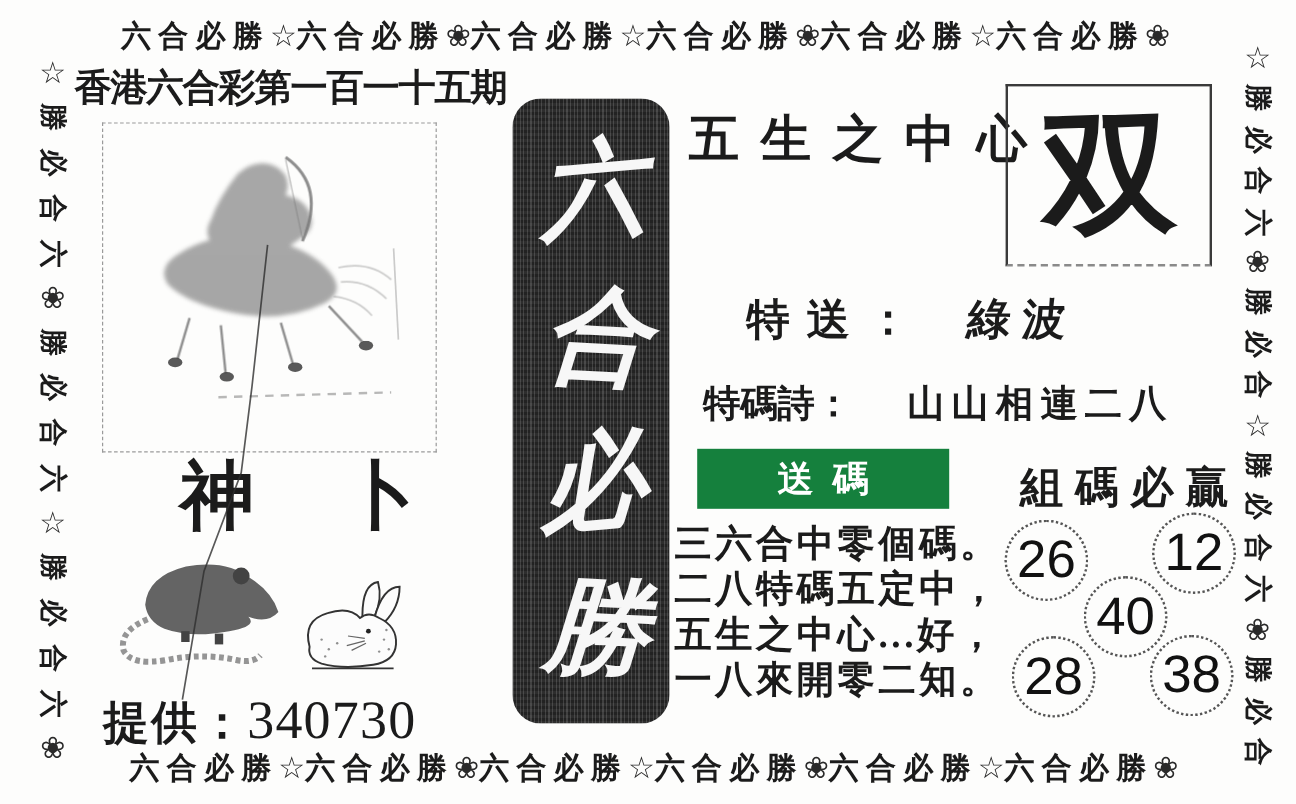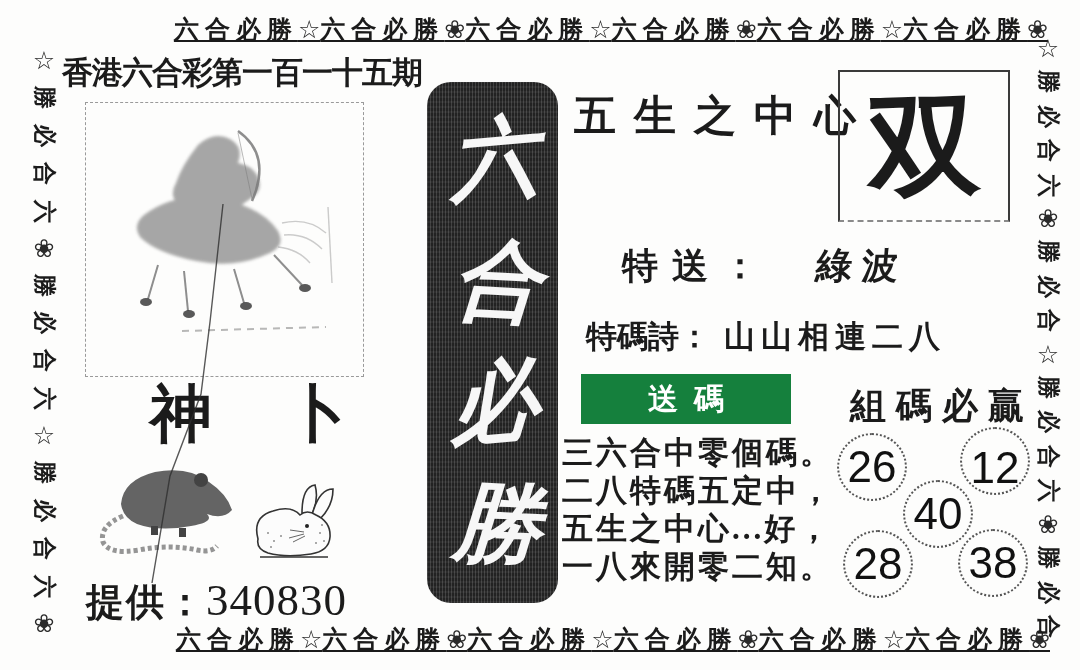--- a/index.html
+++ b/index.html
@@ -2,22 +2,22 @@
 <html><head>
 <meta charset="utf-8">
 <style>
   html,body{margin:0;padding:0;background:#e8e8e8;}
   .sheet{
     position:relative;width:1080px;height:670px;margin:0 auto;
     background:#fdfdfc;overflow:hidden;
     font-family:"Liberation Serif","DejaVu Serif",serif;color:#1b1b1b;
   }
   
-  .bstrip-h{position:absolute;display:flex;justify-content:flex-end;align-items:center;
-    font-size:25px;font-weight:bold;white-space:nowrap;text-decoration:underline;}
+  .bstrip-h{position:absolute;display:flex;justify-content:center;align-items:center;
+    font-size:25px;font-weight:bold;white-space:nowrap;}
   .border-top{left:28px;right:32px;top:12px;height:34px;}
   .border-bottom{left:40px;right:30px;top:622px;height:34px;}
   .bstrip-v{position:absolute;display:flex;flex-direction:column;justify-content:space-between;
     align-items:center;width:36px;font-size:23px;font-weight:bold;}
   .border-left{left:26px;top:46px;bottom:32px;}
   .border-right{right:14px;top:34px;bottom:28px;}
   .bword{letter-spacing:6px;}
   .bsep{font-family:"DejaVu Sans","Liberation Sans",sans-serif;font-size:25px;font-weight:normal;color:#2a2a2a;}
   .vchar{transform:rotate(90deg);}
   
@@ -41,34 +41,34 @@
     color:#f7f7f7;}
   .banner-char{font-size:88px;font-weight:bold;line-height:1;font-style:italic;}
   .banner-char:nth-child(odd){transform:rotate(-5deg);}
   .banner-char:nth-child(even){transform:rotate(3deg) translateX(4px);}
   
   .oddeven-label{position:absolute;left:574px;top:88px;font-size:42px;font-weight:bold;letter-spacing:18px;white-space:nowrap;}
   .oddeven-box{position:absolute;left:838px;top:70px;width:168px;height:148px;
     border-top:2px solid #3a3a3a;border-left:2px solid #3a3a3a;border-right:2px solid #3a3a3a;
     border-bottom:2px dashed #8a8a8a;display:flex;align-items:center;justify-content:center;}
   .oddeven-value{font-size:112px;font-weight:bold;transform:rotate(-2deg);line-height:1;}
-  .special-row{position:absolute;left:622px;top:242px;display:flex;gap:44px;font-size:36px;font-weight:bold;white-space:nowrap;}
+  .special-row{position:absolute;left:622px;top:242px;display:flex;gap:34px;font-size:36px;font-weight:bold;white-space:nowrap;}
   .special-label{letter-spacing:14px;}
   .special-value{letter-spacing:10px;transform:skewX(-5deg);}
   .poem-row{position:absolute;left:586px;top:316px;display:flex;gap:14px;font-size:31px;font-weight:bold;white-space:nowrap;}
-  .poem-value{letter-spacing:6px;}
+  .poem-value{letter-spacing:6px;margin-left:32px;}
   .send-box{position:absolute;left:581px;top:374px;width:210px;height:50px;background:#15803d;color:#fff;
     display:flex;align-items:center;justify-content:center;font-size:30px;font-weight:bold;letter-spacing:16px;text-indent:16px;}
   .group-title{position:absolute;left:850px;top:382px;font-size:36px;font-weight:bold;letter-spacing:10px;white-space:nowrap;}
   .verse{position:absolute;left:562px;top:434px;font-size:31px;font-weight:bold;line-height:38px;letter-spacing:3px;white-space:nowrap;}
   .lucky{position:absolute;width:66px;height:64px;border:2px dotted #555;border-radius:50%;
     display:flex;align-items:center;justify-content:center;
     font-family:"Liberation Sans","DejaVu Sans",sans-serif;font-size:44px;color:#111;background:transparent;}
   .lucky-0{left:837px;top:433px;}
-  .lucky-1{left:960px;top:427px;align-items:flex-end;}
+  .lucky-1{left:960px;top:427px;}
   .lucky-2{left:903px;top:480px;}
   .lucky-3{left:843px;top:530px;}
   .lucky-4{left:958px;top:529px;}
   .crease{position:absolute;left:0;top:0;pointer-events:none;}
 </style>
 </head>
 <body>
 
 <div class="sheet">
 
@@ -206,21 +206,21 @@
         <circle cx="78" cy="60" r="1"></circle>
         <circle cx="70" cy="62" r="1"></circle>
         <circle cx="76" cy="44" r="1"></circle>
     </g>
     <line x1="14" y1="76" x2="82" y2="76" stroke="#333" stroke-width="1.4"></line>
   </svg>
 
   <div class="provide">
     <span class="provide-label">提供：</span>
     <span class="provide-num">34</span>
-    <span class="provide-num">08</span>
+    <span class="provide-num">07</span>
     <span class="provide-num">30</span>
   </div>
 
   <div class="banner">
     <span class="banner-char">六</span>
     <span class="banner-char">合</span>
     <span class="banner-char">必</span>
     <span class="banner-char">勝</span>
   </div>
 

